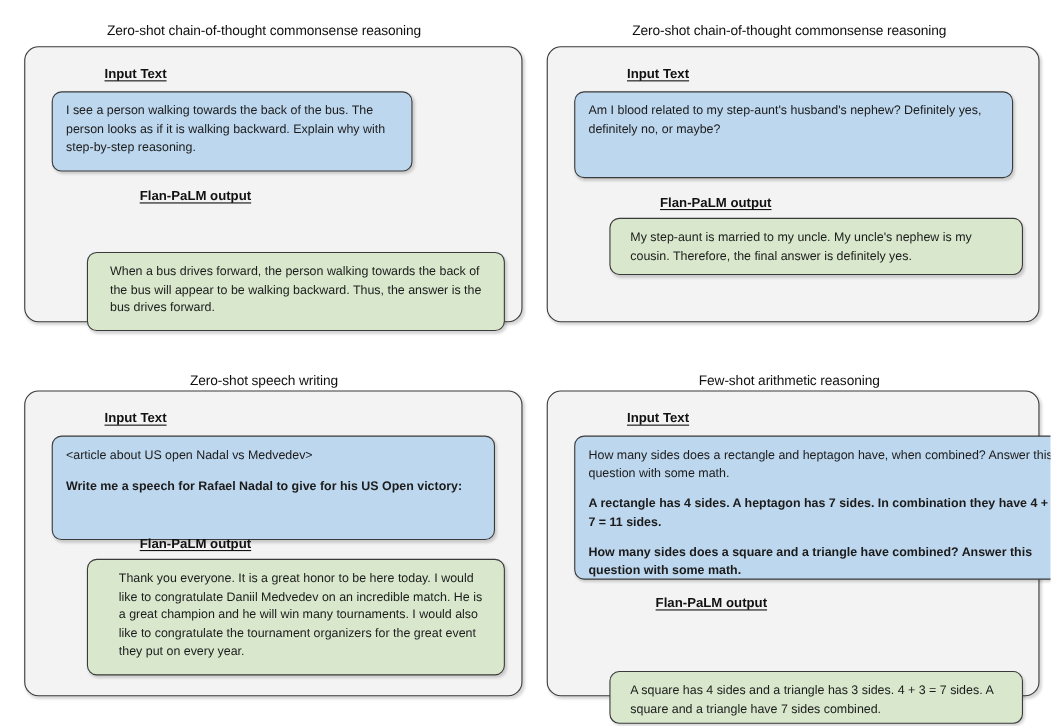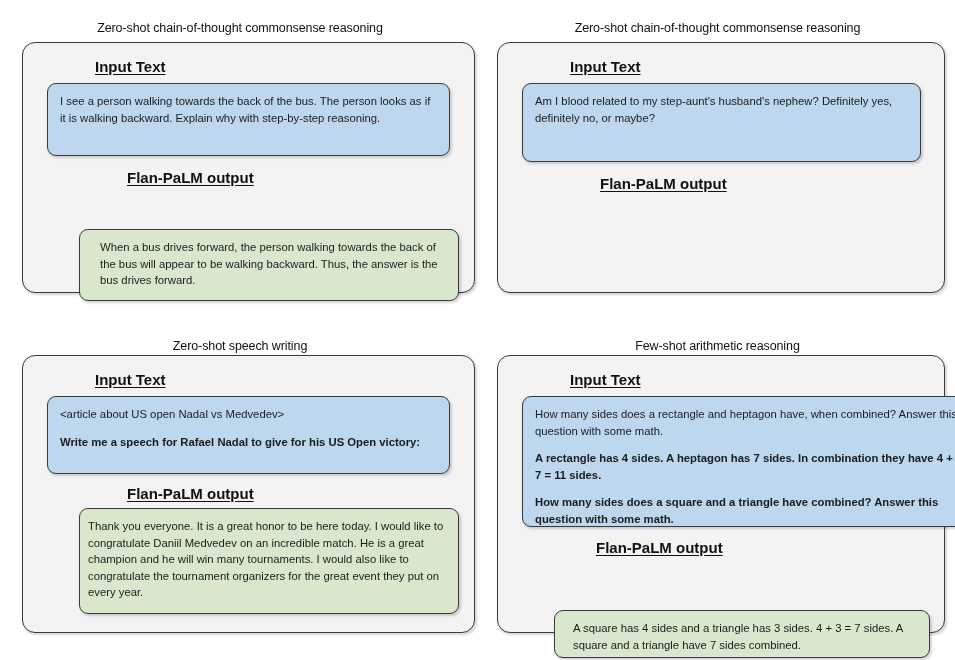--- a/index.html
+++ b/index.html
@@ -51,21 +51,21 @@
     box-sizing: border-box;
     box-shadow: 1.5px 2px 2.5px rgba(0,0,0,0.16);
   }
   
   .q1 .card { left: 22px;  top: 42px;  width: 453px; height: 251px; }
   .q2 .card { left: 17px;  top: 42px;  width: 448px; height: 251px; }
   .q3 .card { left: 22px;  top: 37px;  width: 453px; height: 278px; }
   .q4 .card { left: 17px;  top: 37px;  width: 448px; height: 278px; }
 
   .section-label {
-    font-size: 15px;
+    font-size: 12px;
     font-weight: bold;
     color: #111111;
     text-decoration: underline;
     text-underline-offset: 2px;
     line-height: 14px;
     white-space: nowrap;
     padding-left: 48px;
   }
   .label-input {
     position: absolute;
@@ -94,33 +94,33 @@
   .bubble-input {
     background: #bdd7ee;
     left: 24px;
   }
   .bubble-output {
     background: #d9e8cd;
     left: 56px;
   }
 
   
-  .q1 .bubble-input  { top: 40px;  width: 403px; height: 73px; }
+  .q1 .bubble-input  { top: 40px;  width: 328px; height: 73px; }
   .q1 .label-output  { top: 128px; left: 56px; }
   .q1 .bubble-output { top: 150px; width: 380px; height: 72px; padding-left: 20px; margin-top: 36px; }
 
   
   .q2 .bubble-input  { top: 40px;  width: 399px; height: 79px; }
   .q2 .label-output  { top: 134px; left: 54px; }
   .q2 .bubble-output { top: 155px; width: 376px; height: 52px; padding-left: 18px; }
 
   
-  .q3 .bubble-input  { top: 40px;  width: 403px; height: 78px; }
+  .q3 .bubble-input  { top: 40px;  width: 403px; height: 95px; }
   .q3 .label-output  { top: 131px; left: 56px; }
-  .q3 .bubble-output { top: 152px; width: 380px; height: 106px; padding-left: 8px; }
+  .q3 .bubble-output { top: 152px; width: 380px; height: 106px; padding-left: 28px; }
 
   
   .q4 .bubble-input  { top: 40px;  width: 448px; height: 131px; }
   .q4 .label-output  { top: 185px; left: 50px; }
   .q4 .bubble-output { top: 206px; width: 376px; height: 48px; padding-left: 18px; margin-top: 48px; }
 </style>
 </head>
 <body>
 
 <div class="page">
@@ -141,20 +141,23 @@
     </div>
 
     <div class="quadrant q2">
       <div class="q-title">Zero-shot chain-of-thought commonsense reasoning</div>
       <div class="card">
         <div class="section-label label-input">Input Text</div>
         <div class="bubble bubble-input">
           <p>Am I blood related to my step-aunt's husband's nephew? Definitely yes, definitely no, or maybe?</p>
         </div>
         <div class="section-label label-output">Flan-PaLM output</div>
+        <div class="bubble bubble-output">
+          <p>My step-aunt is married to my uncle. My uncle's nephew is my cousin. Therefore, the final answer is definitely yes.</p>
+        </div>
       </div>
     </div>
 
     <div class="quadrant q3">
       <div class="q-title">Zero-shot speech writing</div>
       <div class="card">
         <div class="section-label label-input">Input Text</div>
         <div class="bubble bubble-input">
           <p>&lt;article about US open Nadal vs Medvedev&gt;</p>
           <p>Write me a speech for Rafael Nadal to give for his US Open victory:</p>

